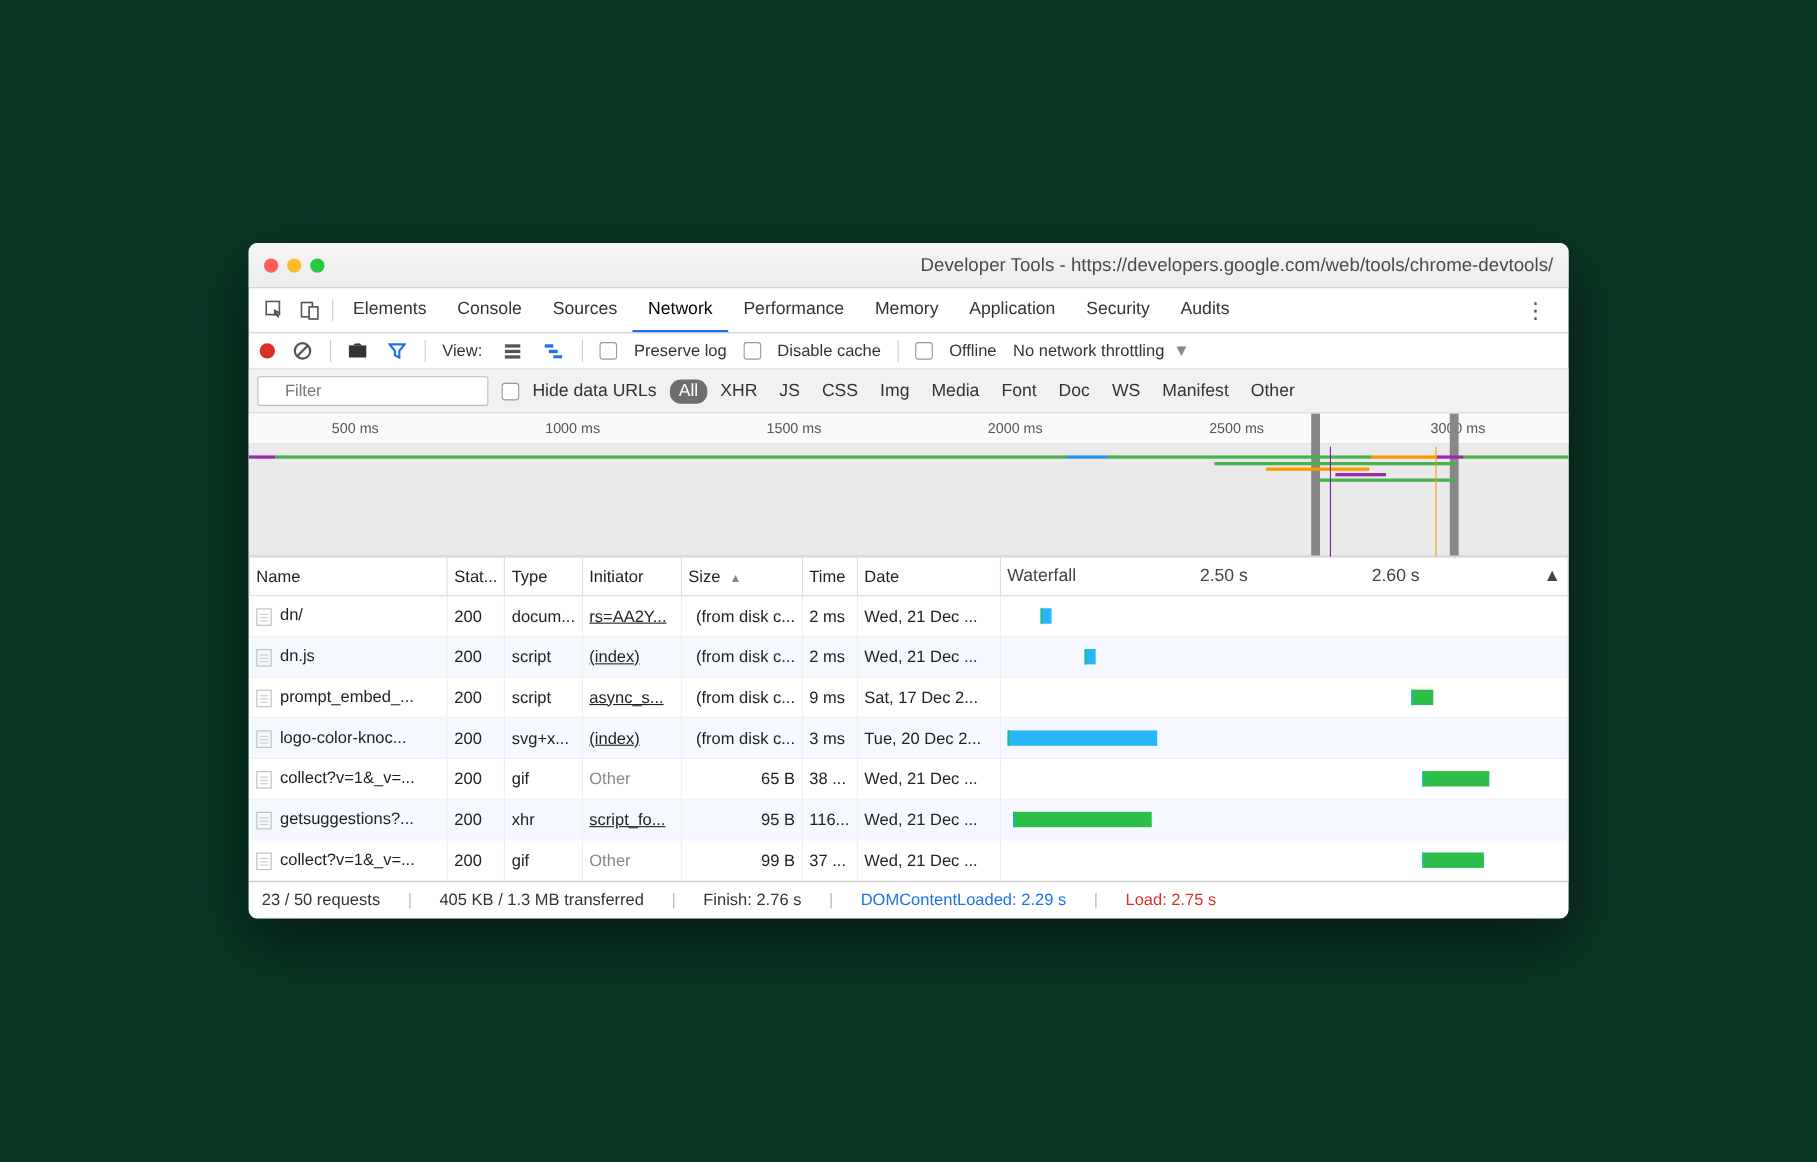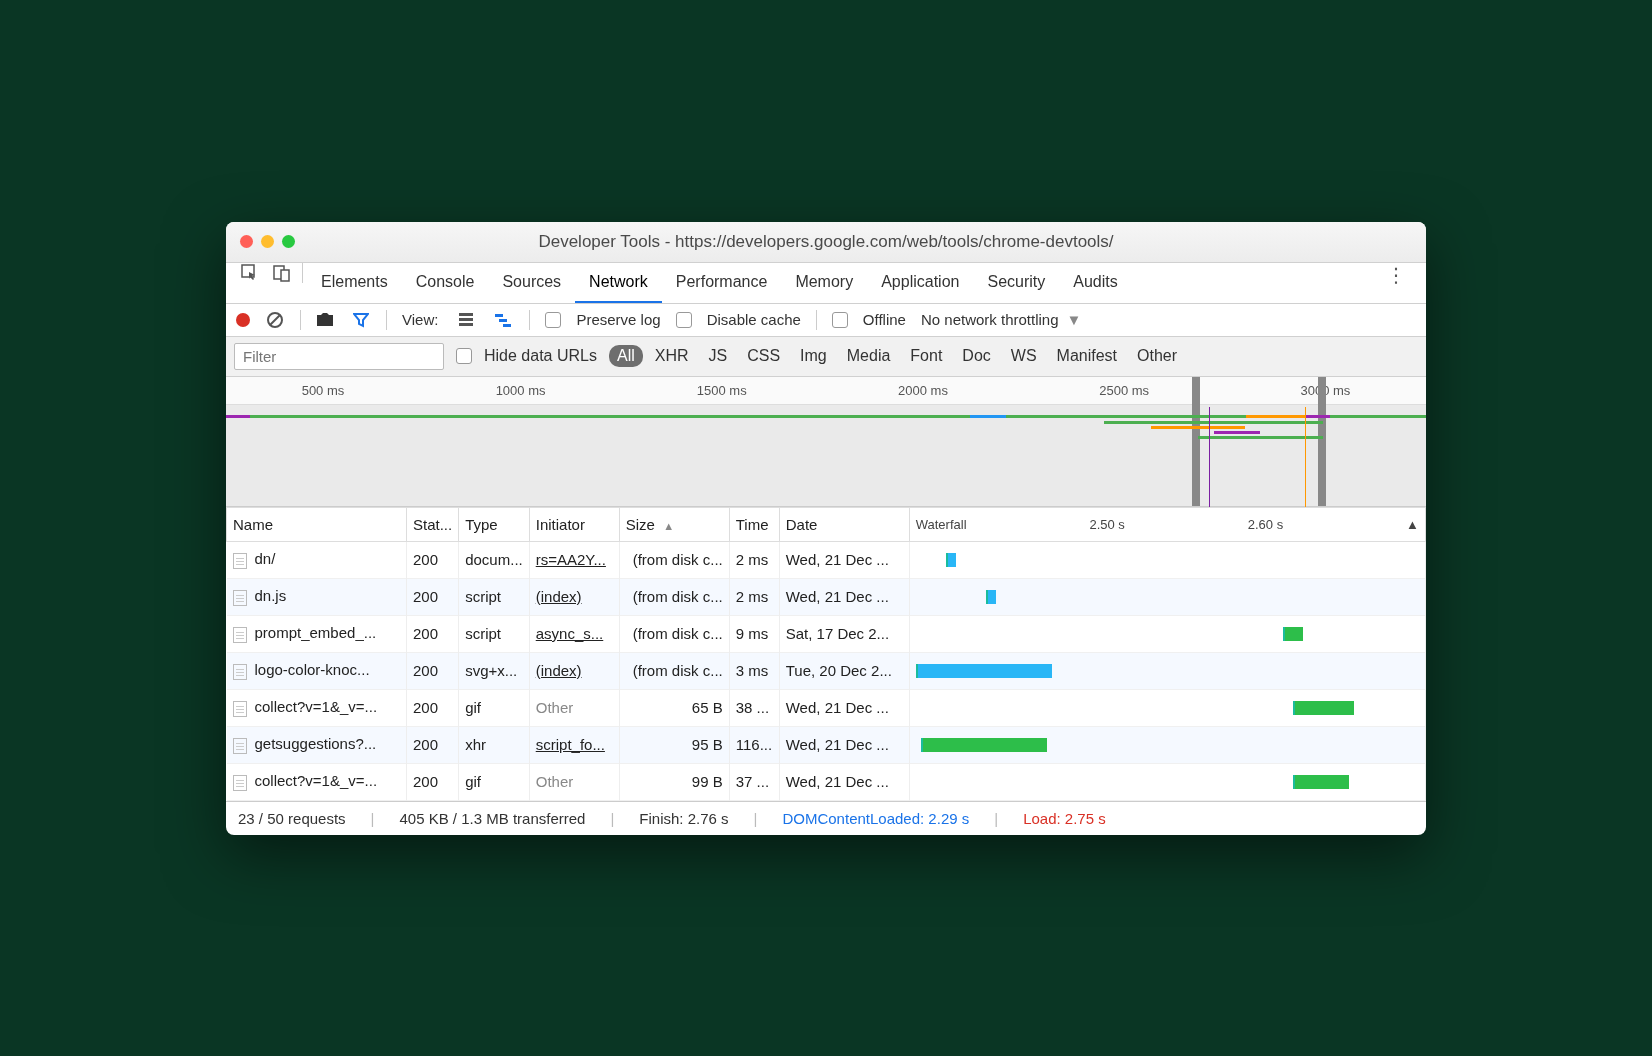--- a/index.html
+++ b/index.html
@@ -4,39 +4,39 @@
 <style>
 *{box-sizing:border-box;margin:0;padding:0;font-family:-apple-system,BlinkMacSystemFont,"Segoe UI",Helvetica,Arial,sans-serif}
 body{background:#0a3624;display:flex;align-items:center;justify-content:center;min-height:100vh;padding:40px}
 .window{width:1200px;background:#fff;border-radius:8px;box-shadow:0 20px 60px rgba(0,0,0,.5);overflow:hidden}
 .titlebar{display:flex;align-items:center;padding:10px 14px;background:linear-gradient(#f6f6f6,#ececec);border-bottom:1px solid #d0d0d0;position:relative}
 .traffic{display:flex;gap:8px;position:absolute;left:14px}
 .traffic span{width:13px;height:13px;border-radius:50%}
 .tl-close{background:#ff5f57}
 .tl-min{background:#ffbd2e}
 .tl-max{background:#28c940}
-.title{flex:1;text-align:center;font-size:17px;color:#4a4a4a}
-.tabs{display:flex;align-items:flex-start;border-bottom:1px solid #d0d0d0;padding:0 8px}
+.title{flex:1;text-align:right;font-size:17px;color:#4a4a4a}
+.tabs{display:flex;align-items:center;border-bottom:1px solid #d0d0d0;padding:0 8px}
 .tab-ico{width:20px;height:20px;margin:0 6px;display:flex;align-items:center;justify-content:center;color:#555}
 .tab-sep{width:1px;height:20px;background:#ccc;margin:0 4px}
 .tab{padding:10px 14px;font-size:16px;color:#333;cursor:pointer}
 .tab.active{color:#000;border-bottom:2px solid #1a73e8;font-weight:500}
 .more{margin-left:auto;padding:0 12px;font-size:20px;color:#555}
 .toolbar{display:flex;align-items:center;padding:6px 10px;border-bottom:1px solid #d0d0d0;gap:15px;font-size:15px;color:#333}
 .rec{width:14px;height:14px;background:#d93025;border-radius:50%}
 .tb-ico{width:20px;height:20px;display:flex;align-items:center;justify-content:center;color:#555}
 .tb-sep{width:1px;height:20px;background:#ccc}
 .funnel{color:#1a73e8}
 .viewbtn{padding:2px 6px;display:flex;flex-direction:column;gap:2px}
 .viewbtn span{width:14px;height:3px;background:#555}
 .cb{width:16px;height:16px;border:1px solid #999;border-radius:3px;background:#fff}
 .throttling{display:flex;align-items:center;gap:8px}
 .dd-arrow{color:#888}
 .filterbar{display:flex;align-items:center;padding:6px 8px;gap:12px;background:#f1f1f1;border-bottom:1px solid #d0d0d0;font-size:16px;color:#333}
-.filter-input{width:210px;padding:4px 8px;border:1px solid #bbb;border-radius:2px;font-size:15px}
+.filter-input{width:210px;padding:4px 24px;border:1px solid #bbb;border-radius:2px;font-size:15px}
 .chip{padding:2px 8px;cursor:pointer}
 .chip.active{background:#6e6e6e;color:#fff;border-radius:10px}
 .overview{height:130px;background:#eaeaea;border-bottom:1px solid #ccc;position:relative}
 .ov-ticks{display:flex;justify-content:space-around;padding:6px 0;font-size:13px;color:#555;background:#fafafa;border-bottom:1px solid #ddd}
 .ov-graph{position:absolute;top:30px;left:0;right:0;height:90px}
 .ov-line{position:absolute;top:8px;left:0;right:0;height:3px;background:linear-gradient(90deg,#9c27b0 0,#9c27b0 2%,#4caf50 2%,#4caf50 62%,#2196f3 62%,#2196f3 65%,#4caf50 65%,#4caf50 85%,#ff9800 85%,#ff9800 90%,#9c27b0 90%,#9c27b0 92%,#4caf50 92%,#4caf50 100%)}
 .ov-extra{position:absolute;top:14px;right:6%;width:26%;height:18px}
 .ov-extra div{height:3px;margin-bottom:2px}
 .ov-marker{position:absolute;top:0;bottom:0;width:8px;background:#888}
 .ov-handle{position:absolute;top:30px;right:10%;width:0;height:100px;border-left:1px solid #ff9800}
@@ -51,21 +51,21 @@
 .fico{display:inline-block;width:14px;height:16px;border:1px solid #bbb;margin-right:8px;vertical-align:middle;position:relative}
 .fico.doc::after{content:"";position:absolute;top:4px;left:2px;right:2px;height:1px;background:#ccc;box-shadow:0 3px 0 #ccc,0 6px 0 #ccc}
 .muted{color:#888}
 .link{color:#222;text-decoration:underline}
 .sz-cell{text-align:right;padding-right:10px}
 .wf-cell{position:relative;height:24px}
 .wf-bar{position:absolute;height:14px;top:5px;background:#2dbe4a;border-left:2px solid #1abc9c}
 .wf-bar.blue{background:#29b6f6}
 .wf-line{position:absolute;top:11px;height:2px;background:#ccc}
 .hdr-wf{display:flex;justify-content:space-between;align-items:center}
-.hdr-wf span{font-size:13px;color:#444}
+.hdr-wf span{font-size:16px;color:#444}
 .sort-arrow{color:#888;font-size:11px}
 .status{display:flex;gap:25px;padding:8px 12px;font-size:15px;border-top:1px solid #ccc;color:#333}
 .status .sep{color:#bbb}
 .dcl{color:#1a73e8}
 .load{color:#d93025}
 .c-name{width:180px}
 .c-stat{width:46px}
 .c-type{width:70px}
 .c-init{width:90px}
 .c-size{width:110px}

